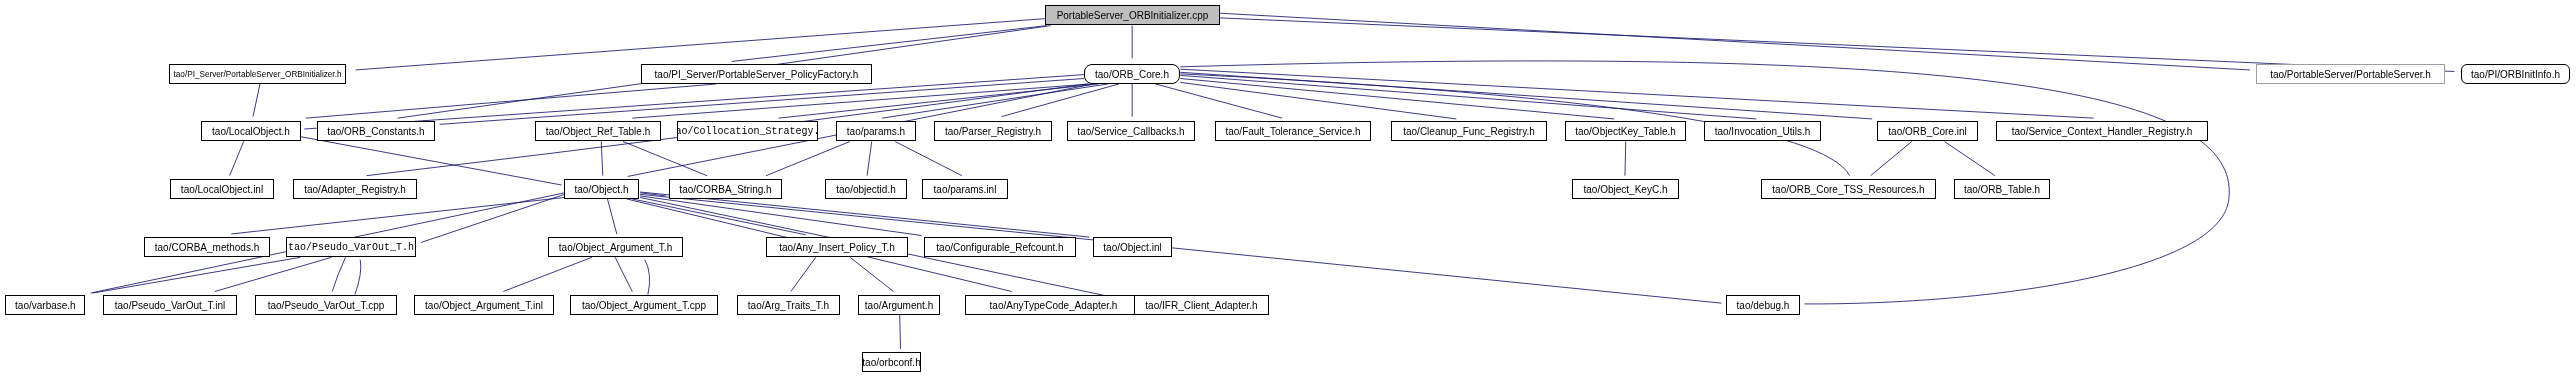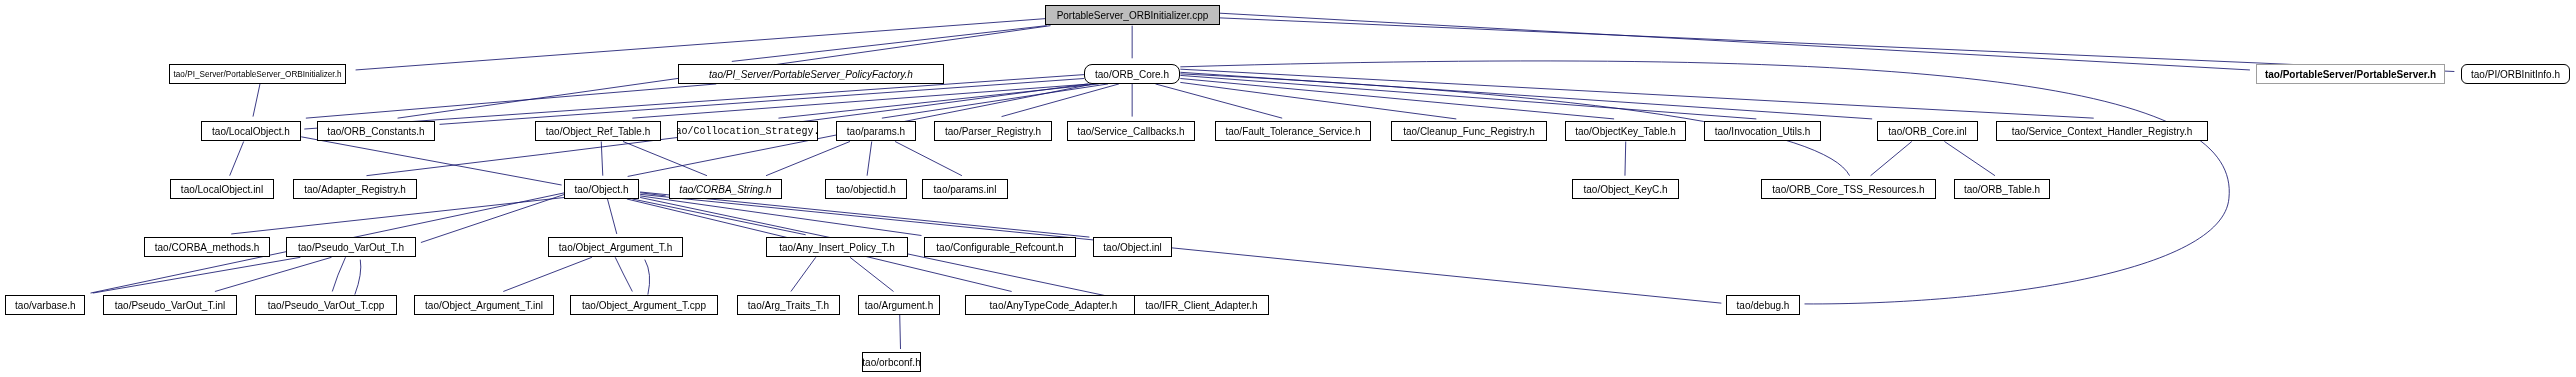--- a/index.html
+++ b/index.html
@@ -81,27 +81,27 @@
       <path d="M1048,331 L1016,375" stroke="#191970" marker-end="url(#arrowhead)"></path>
       <path d="M1092,331 L1148,375" stroke="#191970" marker-end="url(#arrowhead)"></path>
       <path d="M1156,405 L1157,449" stroke="#191970" marker-end="url(#arrowhead)"></path>
     </svg>
 <div class="node root" style="left: 1045px; top: 5.4px; width: 175px; background: rgb(190, 190, 190);">
       <span>PortableServer_ORBInitializer.cpp</span>
     </div>
     <div class="node" style="left: 169px; top: 64px; width: 177px;">
       <span style="font-size: 8.2px;">tao/PI_Server/PortableServer_ORBInitializer.h</span>
     </div>
-    <div class="node" style="left: 678px; top: 64px; width: 266px; font-style: italic;">
+    <div class="node" style="left: 641px; top: 64px; width: 231px;">
       <span>tao/PI_Server/PortableServer_PolicyFactory.h</span>
     </div>
     <div class="node" style="left: 1084px; top: 64px; width: 96px; border-radius: 8px;">
       <span>tao/ORB_Core.h</span>
     </div>
-    <div class="node muted" style="left: 2256px; top: 64px; width: 189px; border-color: rgb(158, 158, 158); font-weight: bold;">
+    <div class="node muted" style="left: 2256px; top: 64px; width: 189px; border-color: rgb(158, 158, 158);">
       <span>tao/PortableServer/PortableServer.h</span>
     </div>
     <div class="node" style="left: 2461px; top: 64px; width: 109px; border-radius: 6px;">
       <span>tao/PI/ORBInitInfo.h</span>
     </div>
     <div class="node" style="left: 201px; top: 121px; width: 100px;">
       <span>tao/LocalObject.h</span>
     </div>
     <div class="node" style="left: 317px; top: 121px; width: 118px;">
       <span>tao/ORB_Constants.h</span>
@@ -141,42 +141,42 @@
     </div>
     <div class="node" style="left: 170px; top: 179px; width: 104px;">
       <span>tao/LocalObject.inl</span>
     </div>
     <div class="node" style="left: 293px; top: 179px; width: 124px;">
       <span>tao/Adapter_Registry.h</span>
     </div>
     <div class="node" style="left: 564px; top: 179px; width: 75px;">
       <span>tao/Object.h</span>
     </div>
-    <div class="node" style="left: 669px; top: 179px; width: 113px; font-style: italic;">
+    <div class="node" style="left: 669px; top: 179px; width: 113px;">
       <span>tao/CORBA_String.h</span>
     </div>
     <div class="node" style="left: 825px; top: 179px; width: 82px;">
       <span>tao/objectid.h</span>
     </div>
     <div class="node" style="left: 922px; top: 179px; width: 86px;">
       <span>tao/params.inl</span>
     </div>
     <div class="node" style="left: 1572px; top: 179px; width: 107px;">
       <span>tao/Object_KeyC.h</span>
     </div>
     <div class="node" style="left: 1761px; top: 179px; width: 175px;">
       <span>tao/ORB_Core_TSS_Resources.h</span>
     </div>
     <div class="node" style="left: 1954px; top: 179px; width: 96px;">
       <span>tao/ORB_Table.h</span>
     </div>
     <div class="node" style="left: 144px; top: 237px; width: 126px;">
       <span>tao/CORBA_methods.h</span>
     </div>
-    <div class="node" style="left: 286px; top: 237px; width: 130px;">
+    <div class="node" style="left: 286px; top: 237px; width: 130px; font-family: Liberation Mono, monospace;">
       <span>tao/Pseudo_VarOut_T.h</span>
     </div>
     <div class="node" style="left: 548px; top: 237px; width: 135px; text-align: right;">
       <span>tao/Object_Argument_T.h</span>
     </div>
     <div class="node" style="left: 766px; top: 237px; width: 142px;">
       <span>tao/Any_Insert_Policy_T.h</span>
     </div>
     <div class="node" style="left: 924px; top: 237px; width: 152px;">
       <span>tao/Configurable_Refcount.h</span>

